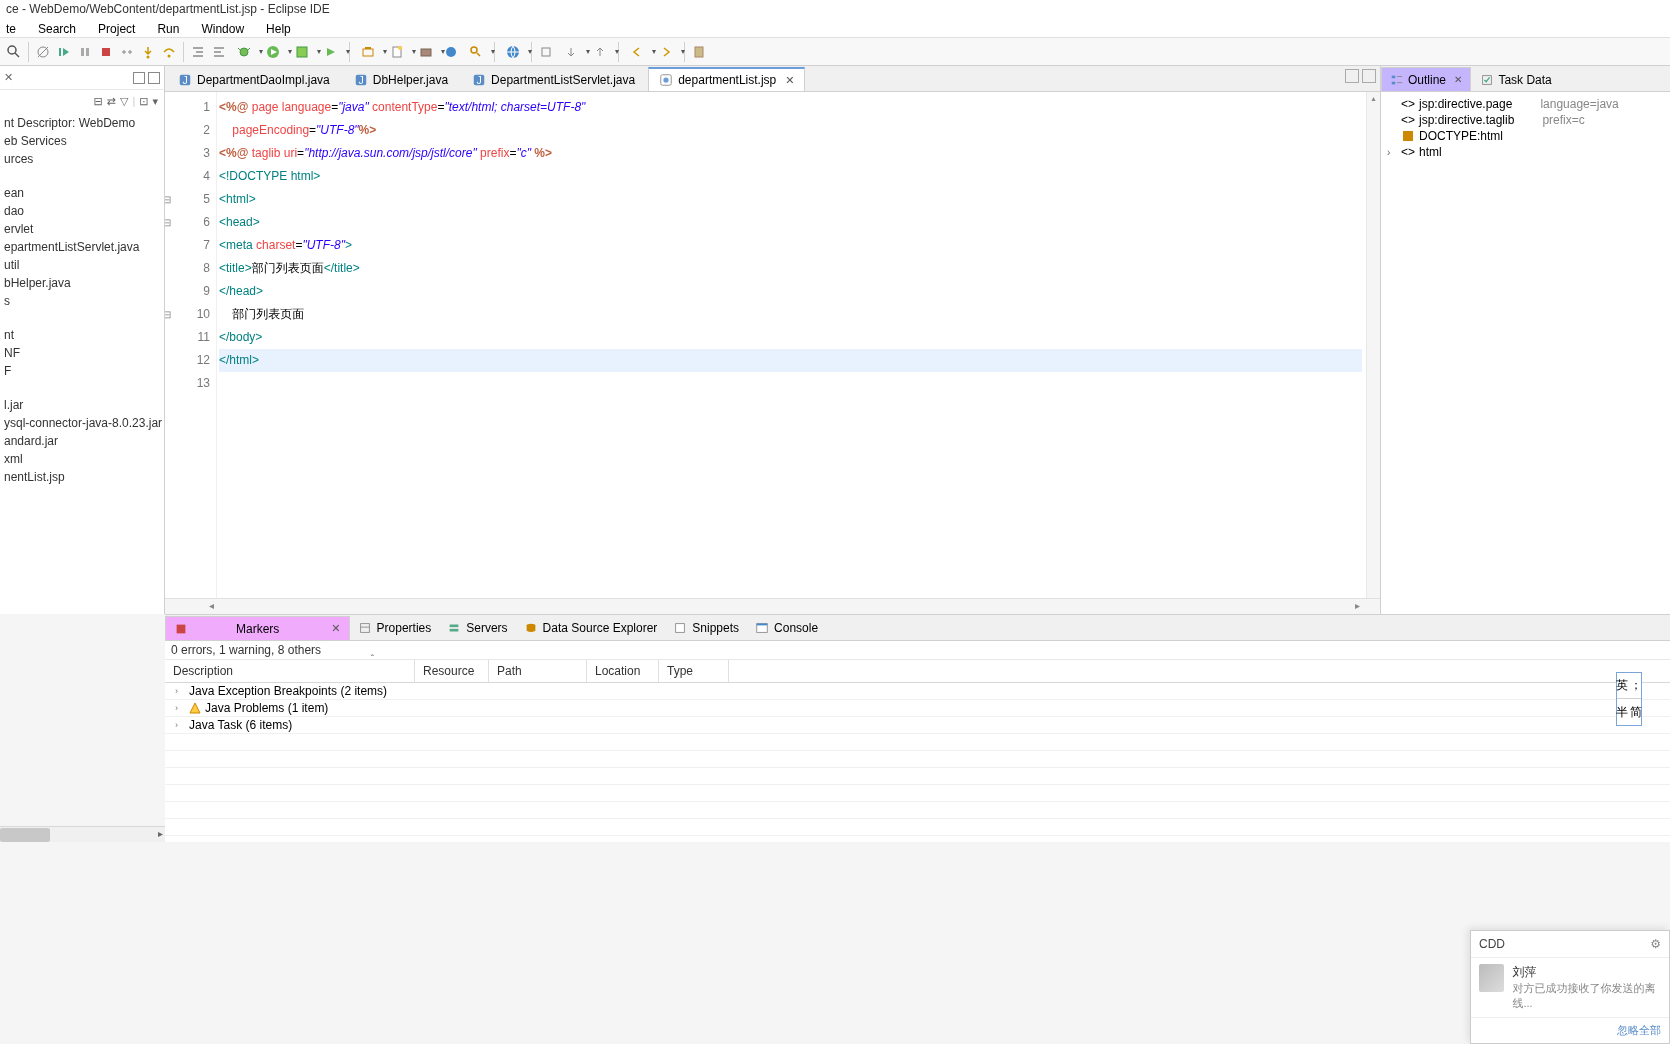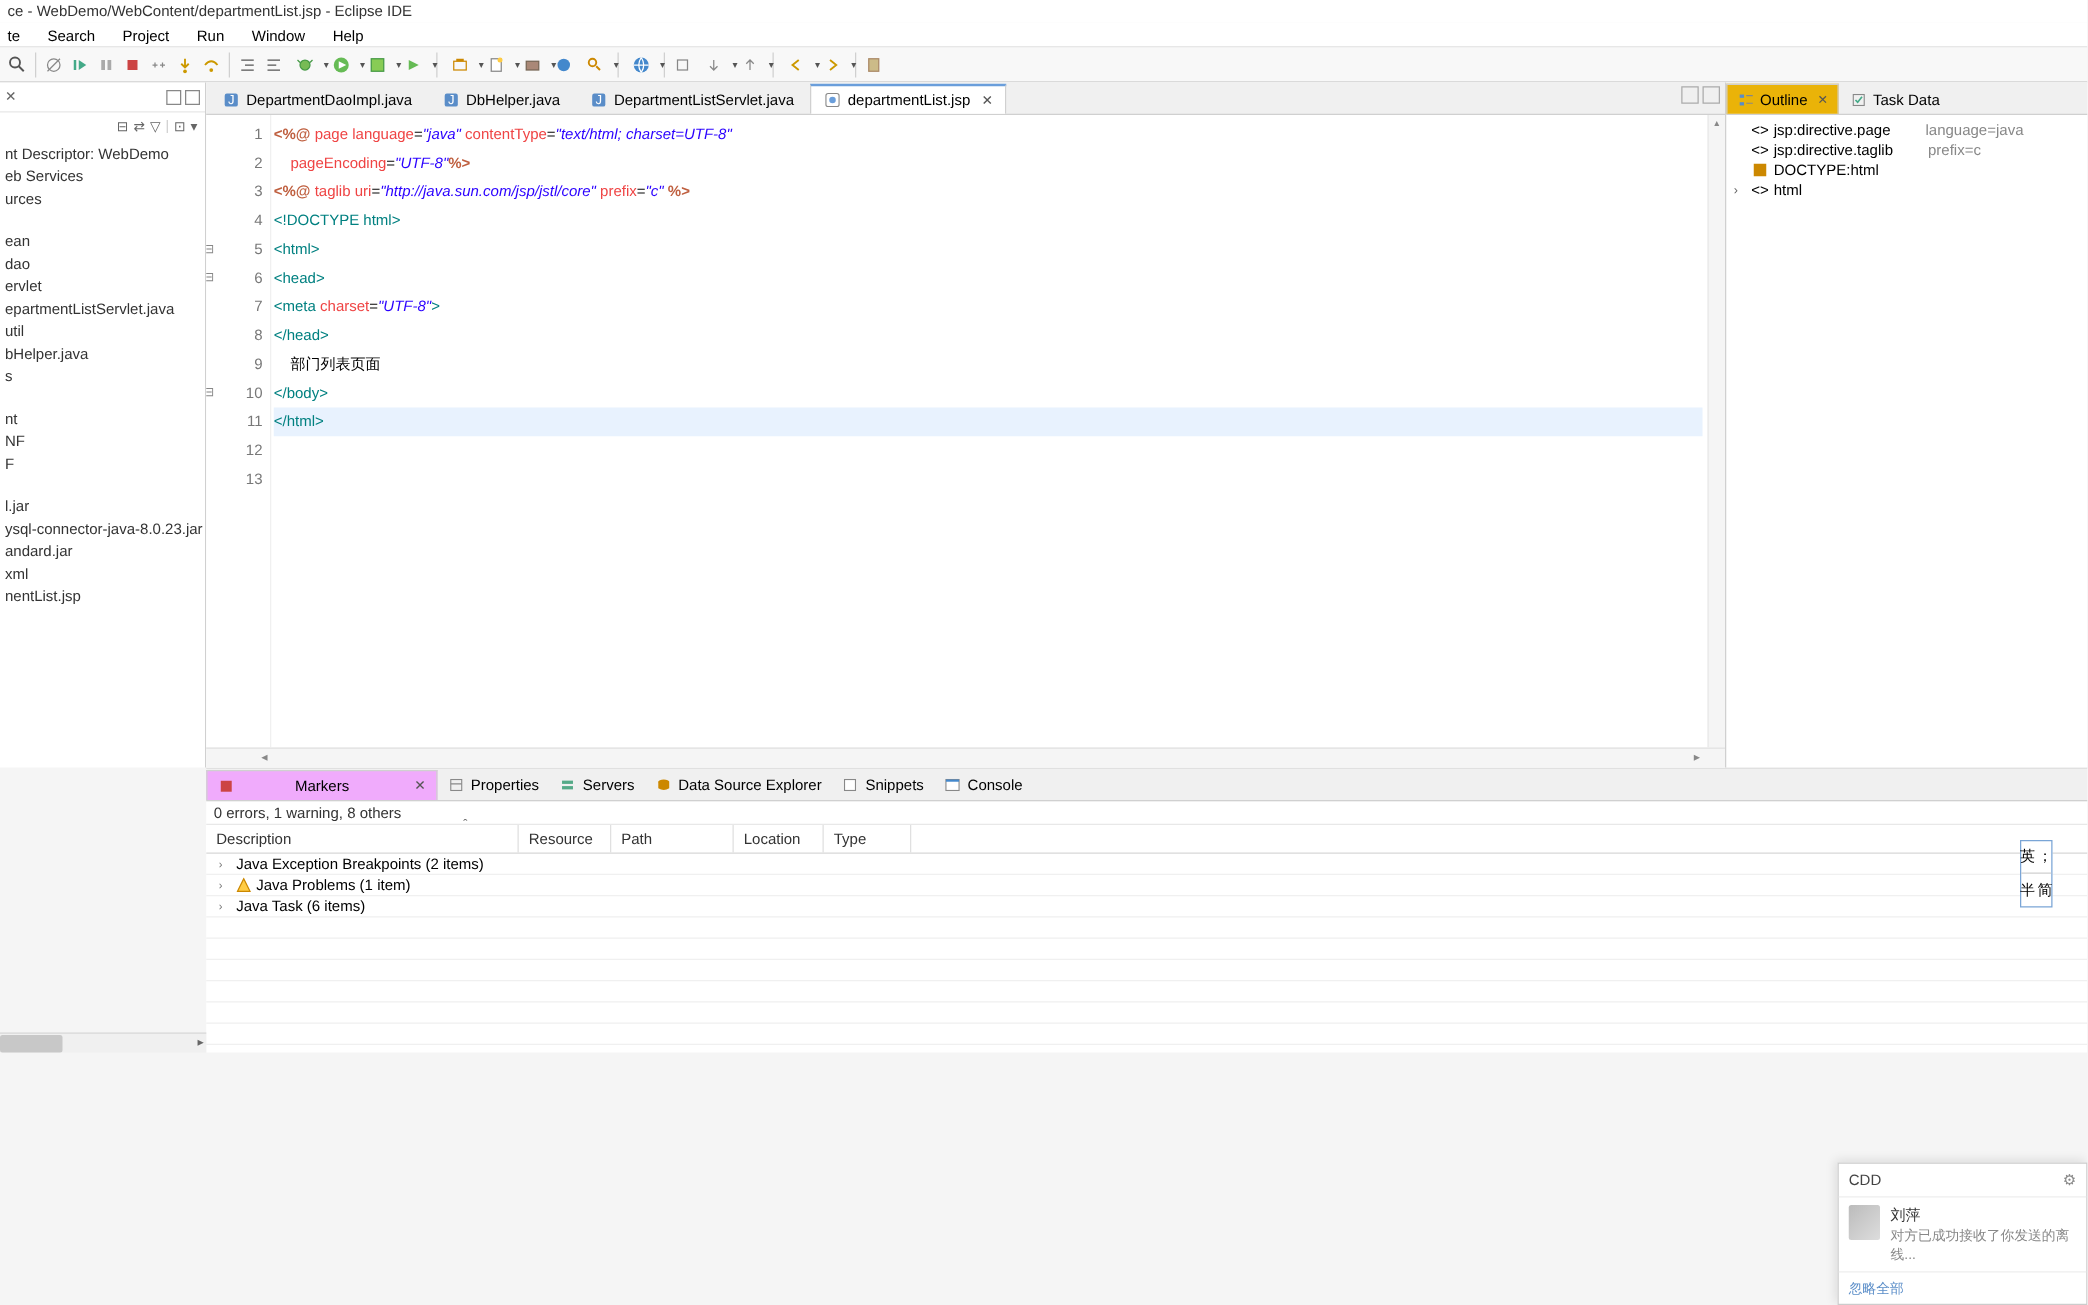--- a/index.html
+++ b/index.html
@@ -46,21 +46,21 @@
 .str { color: #2a00ff; font-style: italic; }
 .dir { color: #bf5f3f; font-weight: bold; }
 .txt { color: #000; }
 .doctype { color: #008080; }
 .editor-hscroll { height: 16px; background: #f5f5f5; border-top: 1px solid #e0e0e0; position: relative; }
 .editor-hscroll .arr { position: absolute; font-size: 10px; color: #888; top: 1px; }
 
 .right-panel { width: 290px; background: #fff; border-left: 1px solid #d0d0d0; display: flex; flex-direction: column; }
 .view-tabs { height: 26px; background: #f0f0f0; display: flex; align-items: flex-end; border-bottom: 1px solid #d0d0d0; }
 .view-tab { height: 24px; padding: 4px 8px; display: flex; align-items: center; gap: 4px; border: 1px solid transparent; border-bottom: none; }
-.view-tab.active { background: #eab308; border-color: #d0d0d0; text-align: right; }
+.view-tab.active { background: #c4b5fd; border-color: #d0d0d0; text-align: right; }
 .view-tab .close-x { font-size: 10px; }
 .outline { flex: 1; padding: 4px 6px; }
 .outline-item { padding: 1px 0; display: flex; align-items: center; gap: 4px; }
 .outline-item .arrow { font-size: 10px; color: #666; width: 10px; }
 .outline-item .oic { width: 14px; height: 14px; display: inline-flex; align-items:center; justify-content:center; }
 .outline-attr { color: #888; margin-left: 24px; }
 
 .bottom-panel { height: 228px; background: #fff; border-top: 1px solid #d0d0d0; display: flex; flex-direction: column; margin-left: 165px; }
 .bottom-tabs { height: 26px; background: #f0f0f0; display: flex; align-items: flex-end; border-bottom: 1px solid #d0d0d0; }
 .bottom-tab { height: 24px; padding: 4px 8px; display: flex; align-items: center; gap: 5px; }
@@ -89,21 +89,21 @@
 .ime-box div { width: 24px; height: 26px; display: flex; align-items: center; justify-content: center; border-bottom: 1px solid #d0d0d0; gap: 2px; }
 .ime-box div:last-child { border-bottom: none; }
 
 .notif { position: absolute; right: 0; bottom: 0; width: 200px; background: #fff; border: 1px solid #ccc; box-shadow: -2px -2px 8px rgba(0,0,0,0.1); }
 .notif-head { padding: 6px 8px; display: flex; justify-content: space-between; align-items: center; color: #444; border-bottom: 1px solid #eee; }
 .notif-head .gear { font-size: 12px; color: #888; }
 .notif-body { padding: 6px 8px; display: flex; gap: 8px; }
 .notif-avatar { width: 28px; height: 28px; background: linear-gradient(135deg, #bbb, #ddd); border-radius: 2px; }
 .notif-msg .name { color: #333; font-size: 12px; }
 .notif-msg .sub { color: #888; font-size: 11px; }
-.notif-foot { padding: 5px 8px; text-align: left; color: #5a8dc8; font-size: 11px; border-top: 1px solid #eee; }
+.notif-foot { padding: 5px 8px; text-align: right; color: #5a8dc8; font-size: 11px; border-top: 1px solid #eee; }
 
 .jicon { fill: #5a8dc8; }
 </style>
 </head>
 <body>
 
 <div class="title-bar">
   <span>ce - WebDemo/WebContent/departmentList.jsp - Eclipse IDE</span>
 </div>
 
@@ -382,20 +382,21 @@
           <div>13</div>
       </div>
       <div class="code-lines">
 <div class="line"><span class="dir">&lt;%@</span> <span class="attr">page</span> <span class="attr">language</span>=<span class="str">"java"</span> <span class="attr">contentType</span>=<span class="str">"text/html; charset=UTF-8"</span></div>
 <div class="line">    <span class="attr">pageEncoding</span>=<span class="str">"UTF-8"</span><span class="dir">%&gt;</span></div>
 <div class="line"><span class="dir">&lt;%@</span> <span class="attr">taglib</span> <span class="attr">uri</span>=<span class="str">"http://java.sun.com/jsp/jstl/core"</span> <span class="attr">prefix</span>=<span class="str">"c"</span> <span class="dir">%&gt;</span></div>
 <div class="line"><span class="doctype">&lt;!DOCTYPE html&gt;</span></div>
 <div class="line"><span class="tag">&lt;html&gt;</span></div>
 <div class="line"><span class="tag">&lt;head&gt;</span></div>
 <div class="line"><span class="tag">&lt;meta</span> <span class="attr">charset</span>=<span class="str">"UTF-8"</span><span class="tag">&gt;</span></div>
+<div class="line"><span class="tag">&lt;title&gt;</span><span class="txt">部门列表页面</span><span class="tag">&lt;/title&gt;</span></div>
 <div class="line"><span class="tag">&lt;/head&gt;</span></div>
 <div class="line"><span class="txt">    部门列表页面</span></div>
 <div class="line"><span class="tag">&lt;/body&gt;</span></div>
 <div class="line hl"><span class="tag">&lt;/html&gt;</span></div>
       </div>
       <div style="width:14px;background:#f5f5f5;border-left:1px solid #e8e8e8">
         <div style="font-size:8px;color:#888;text-align:center;margin-top:2px">▴</div>
       </div>
     </div>
     <div class="editor-hscroll">

